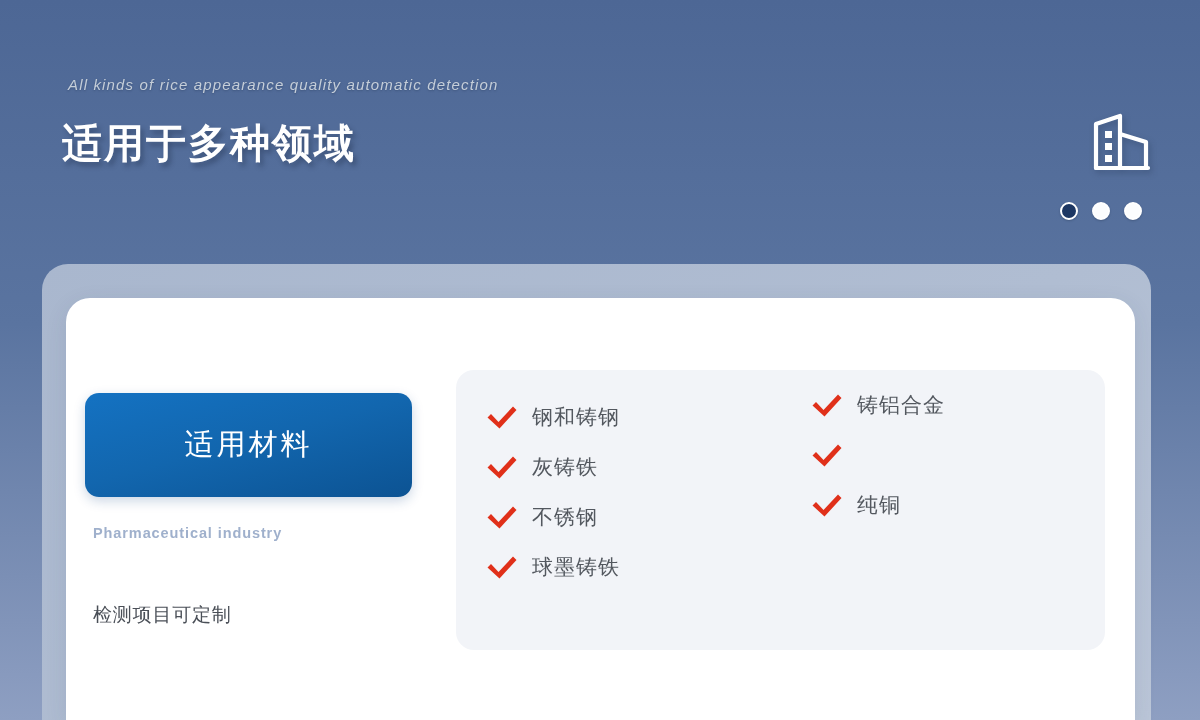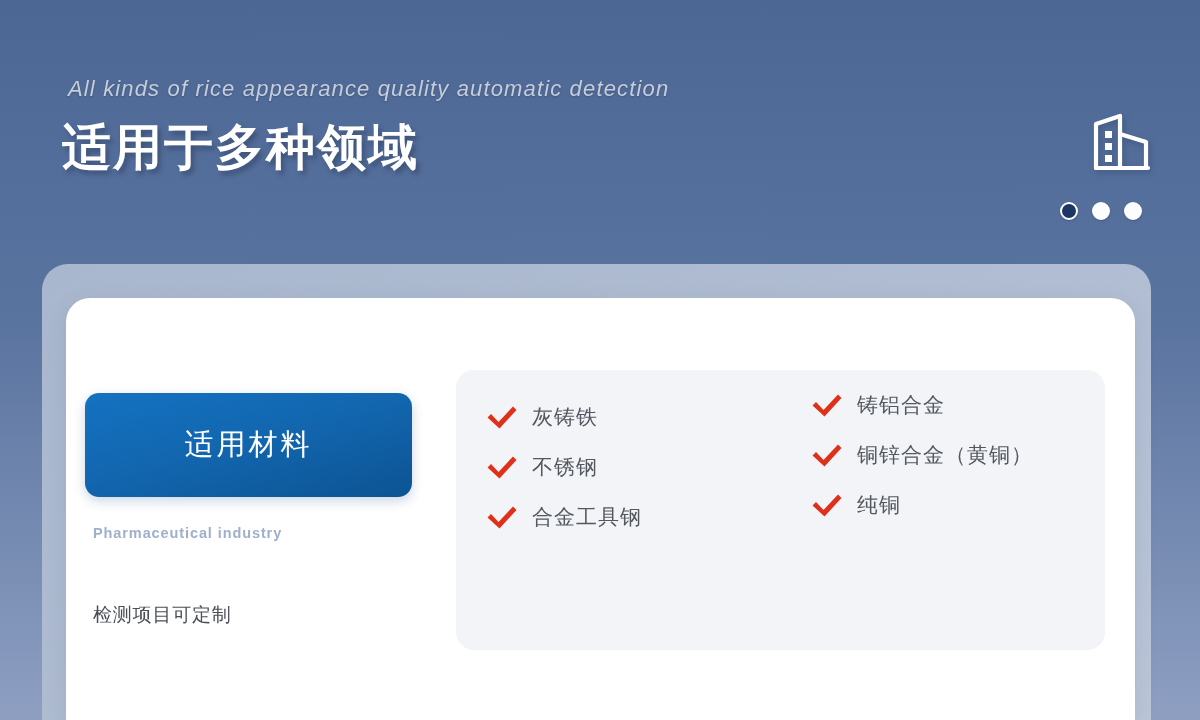--- a/index.html
+++ b/index.html
@@ -21,33 +21,33 @@
     position: absolute;
     left: 0; top: 0;
     width: 1200px;
     height: 262px;
   }
 
   .subtitle {
     position: absolute;
     left: 68px;
     top: 76px;
-    font-size: 22px;
+    font-size: 15px;
     font-style: italic;
     letter-spacing: 1.15px;
     color: #c5ced9;
     white-space: nowrap;
     text-shadow: 0 1px 2px rgba(30,45,75,0.35);
   }
 
   .page-title {
     position: absolute;
     left: 62px;
     top: 122px;
-    font-size: 49px;
+    font-size: 40px;
     font-weight: bold;
     color: #ffffff;
     letter-spacing: 2px;
     line-height: 1.05;
     white-space: nowrap;
     text-shadow: 3px 4px 5px rgba(28,42,70,0.40);
   }
 
   .building-icon {
     position: absolute;
@@ -217,48 +217,53 @@
 
 <div class="custom-note">检测项目可定制</div>
 
 <div class="list-panel">
 
   <div class="list-col left">
     <div class="list-item">
       <svg class="check-icon" viewBox="0 0 32 26">
         <path d="M1.5 13.5 L5 10 L12.5 18 L27 2.5 L30.5 6 L13.5 24.5 Z" fill="#e0301a"></path>
       </svg>
+      <span class="item-label">钢和铸钢</span>
+    </div>
+    <div class="list-item">
+      <svg class="check-icon" viewBox="0 0 32 26">
+        <path d="M1.5 13.5 L5 10 L12.5 18 L27 2.5 L30.5 6 L13.5 24.5 Z" fill="#e0301a"></path>
+      </svg>
       <span class="item-label">灰铸铁</span>
     </div>
     <div class="list-item">
       <svg class="check-icon" viewBox="0 0 32 26">
         <path d="M1.5 13.5 L5 10 L12.5 18 L27 2.5 L30.5 6 L13.5 24.5 Z" fill="#e0301a"></path>
       </svg>
       <span class="item-label">不锈钢</span>
     </div>
     <div class="list-item">
       <svg class="check-icon" viewBox="0 0 32 26">
         <path d="M1.5 13.5 L5 10 L12.5 18 L27 2.5 L30.5 6 L13.5 24.5 Z" fill="#e0301a"></path>
       </svg>
-      <span class="item-label">合金工具钢</span>
+      <span class="item-label">球墨铸铁</span>
     </div>
   </div>
 
   <div class="list-col right">
     <div class="list-item">
       <svg class="check-icon" viewBox="0 0 32 26">
         <path d="M1.5 13.5 L5 10 L12.5 18 L27 2.5 L30.5 6 L13.5 24.5 Z" fill="#e0301a"></path>
       </svg>
       <span class="item-label">铸铝合金</span>
     </div>
     <div class="list-item">
       <svg class="check-icon" viewBox="0 0 32 26">
         <path d="M1.5 13.5 L5 10 L12.5 18 L27 2.5 L30.5 6 L13.5 24.5 Z" fill="#e0301a"></path>
       </svg>
-      <span class="item-label">铜锌合金（黄铜）</span>
     </div>
     <div class="list-item">
       <svg class="check-icon" viewBox="0 0 32 26">
         <path d="M1.5 13.5 L5 10 L12.5 18 L27 2.5 L30.5 6 L13.5 24.5 Z" fill="#e0301a"></path>
       </svg>
       <span class="item-label">纯铜</span>
     </div>
   </div>
 
 </div>

